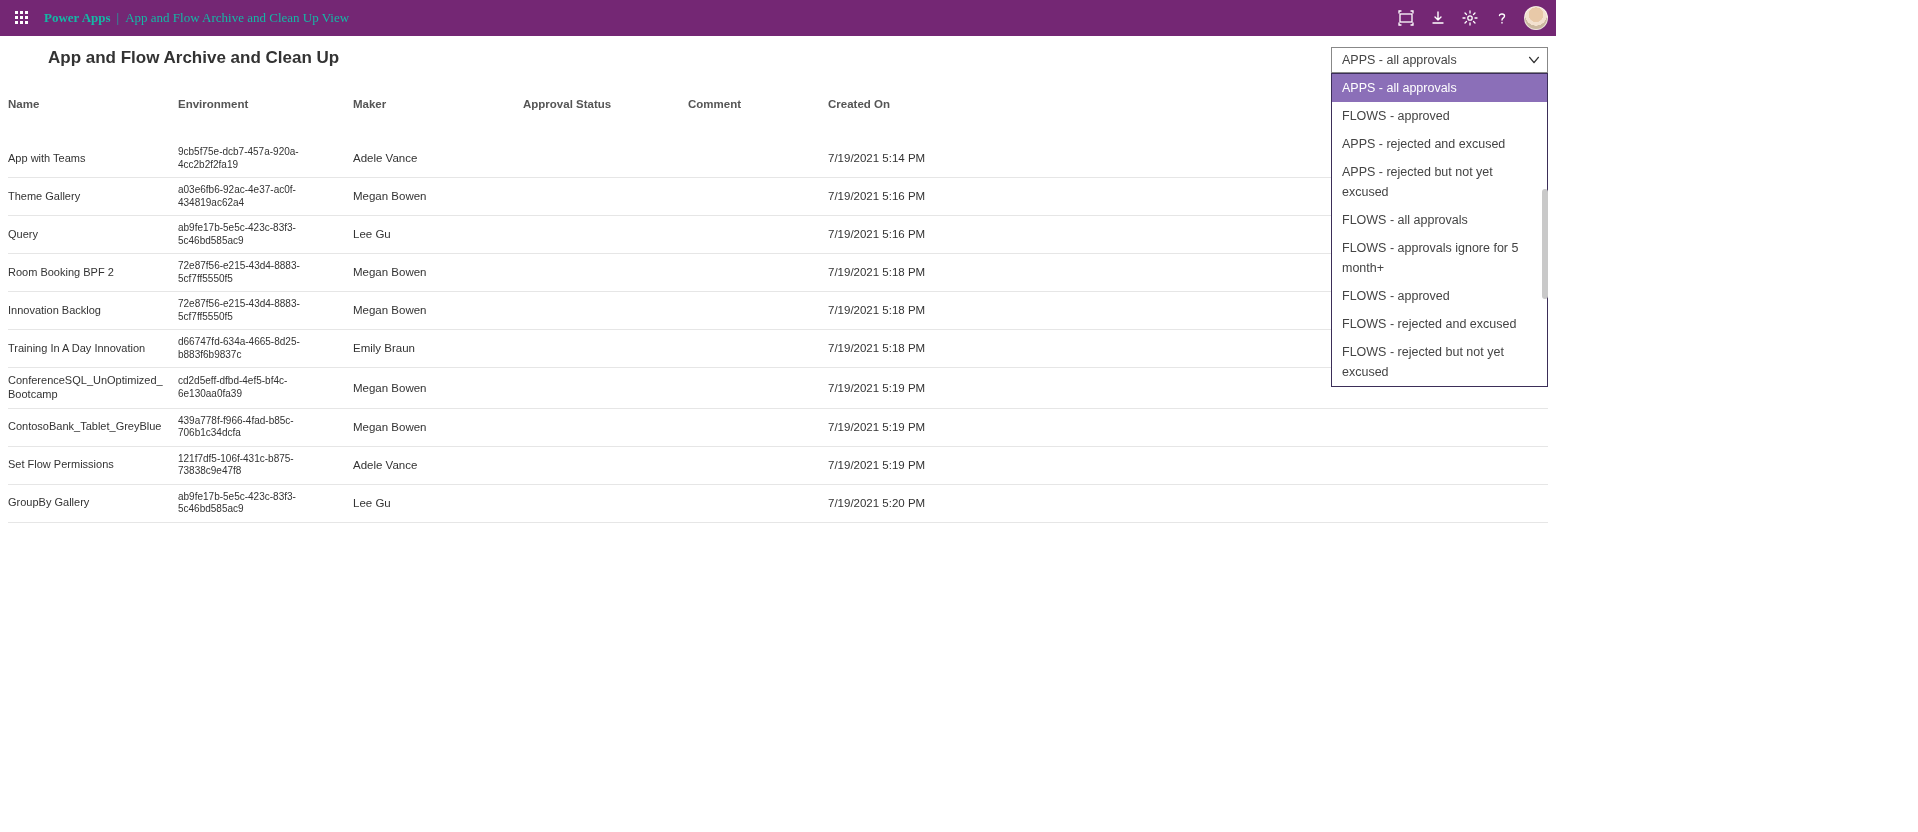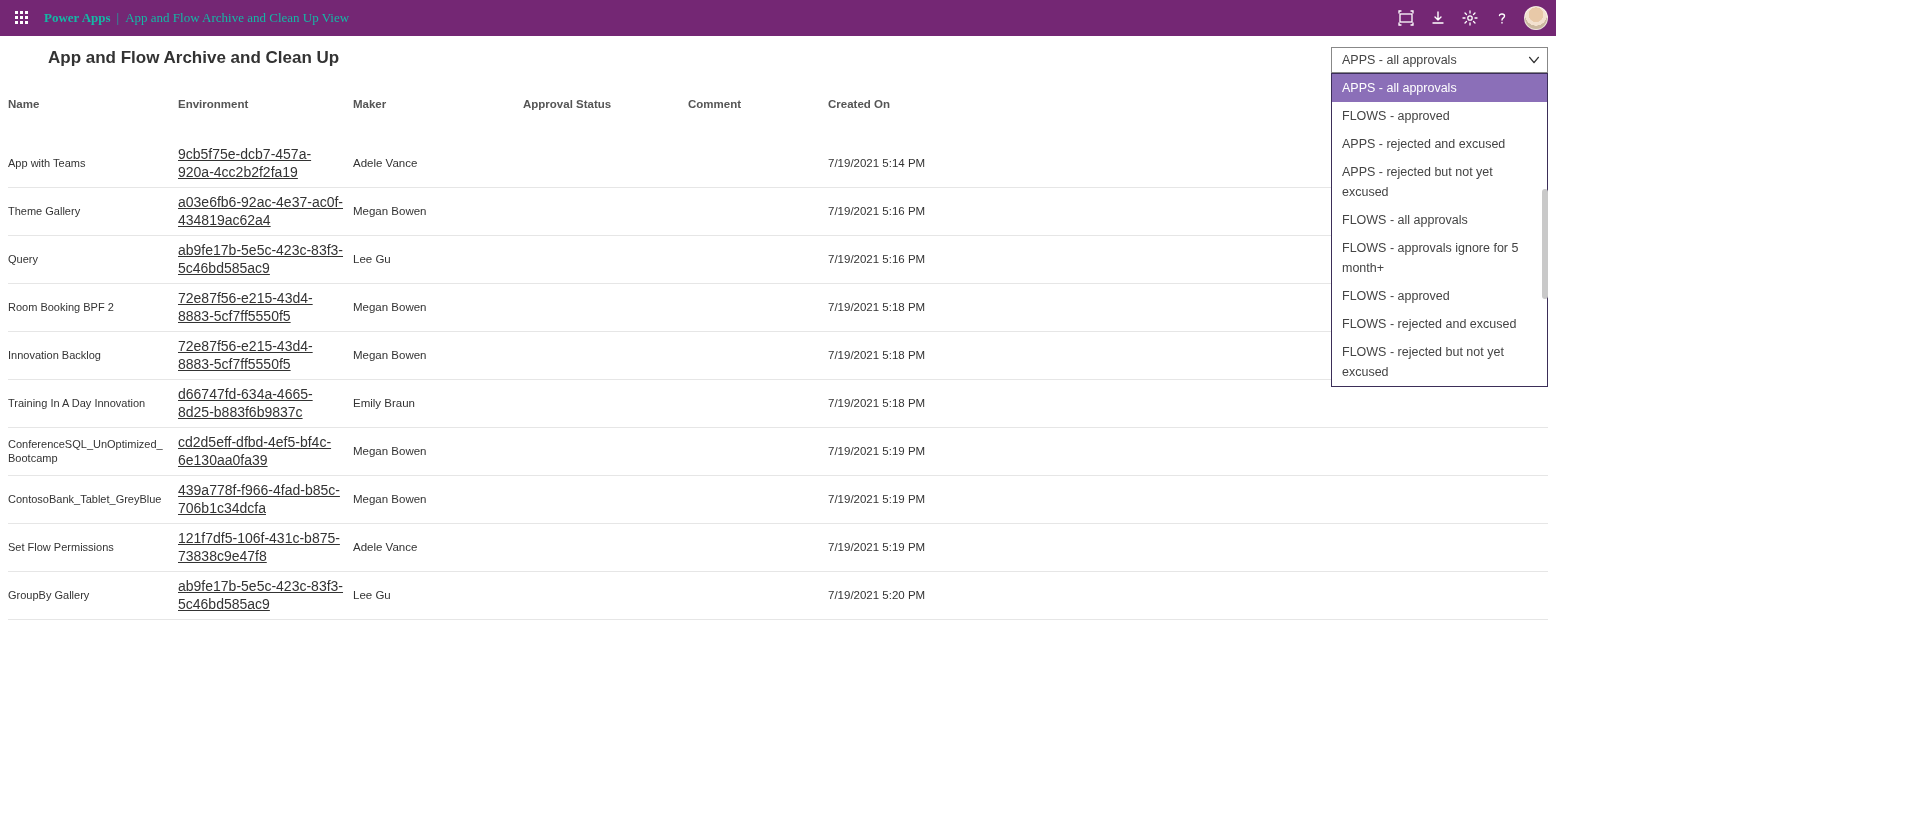--- a/index.html
+++ b/index.html
@@ -43,21 +43,21 @@
   }
   .thead { color: #555; font-weight: 700; padding: 6px 0 30px 0; }
   .thead .th { padding-right: 8px; }
   .rows { }
   .row {
     border-bottom: 1px solid #e6e6e6;
     padding: 6px 0;
     min-height: 38px;
   }
   .cell { padding-right: 10px; word-break: break-word; line-height: 1.25; }
-  .cell.env { font-size: 14px; color: #333; text-decoration: underline; }
+  .cell.env { font-size: 10px; color: #333; }
   .cell.name { font-size: 11px; }
   .filter-box {
     position: absolute;
     top: 11px;
     right: 8px;
     width: 217px;
   }
   .select {
     border: 1px solid #888;
     height: 26px;

